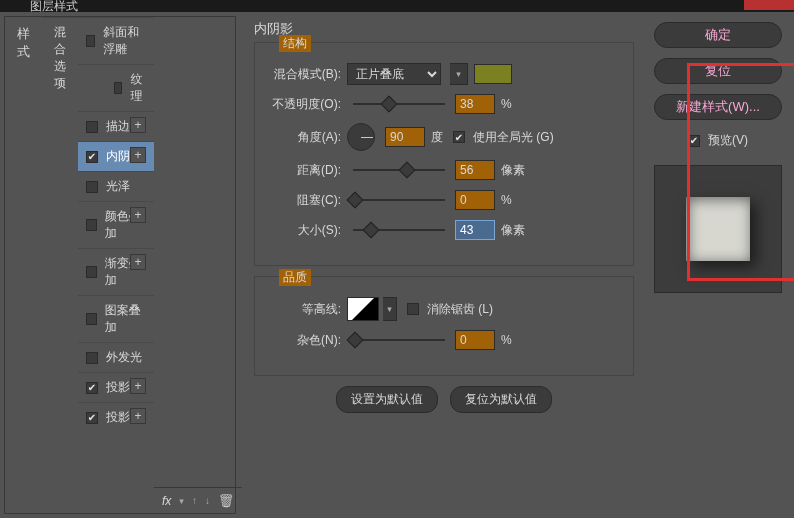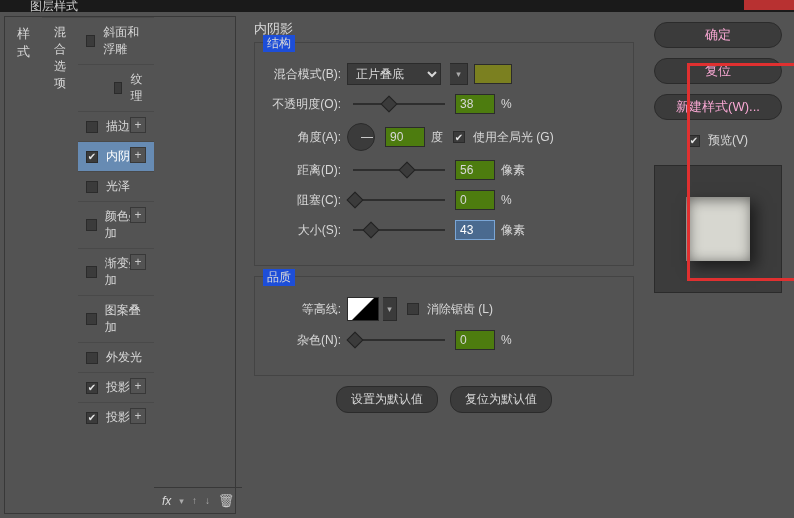--- a/index.html
+++ b/index.html
@@ -21,29 +21,29 @@
   .plus { position: absolute; right: 8px; top: 5px; width: 16px; height: 16px; border: 1px solid #383838; display: flex; align-items: center; justify-content: center; font-size: 12px; color: #c8c8c8; background: #535353; }
   .side-footer { border-top: 1px solid #383838; margin-top: auto; height: 26px; display: flex; align-items: center; padding: 0 8px; gap: 8px; }
   .fx { font-style: italic; font-size: 12px; }
   .arrow-up, .arrow-down { font-size: 10px; color: #aaa; }
   .trash { margin-left: auto; font-size: 13px; color: #c8c8c8; }
   
   
   .center { flex: 1; padding: 8px 10px 0 18px; position: relative; }
   .panel-title { font-size: 13px; margin-bottom: 4px; }
   .group { border: 1px solid #444; padding: 12px 10px 16px 10px; margin-bottom: 10px; position: relative; }
-  .group-label { position: absolute; top: -8px; left: 8px; background: #1d4ed8; padding: 0 4px; font-size: 12px; }
+  .group-label { position: absolute; top: -8px; left: 24px; background: #a16207; padding: 0 4px; font-size: 12px; }
   .row { display: flex; align-items: center; margin: 8px 0; min-height: 22px; }
   .row-label { width: 82px; text-align: right; padding-right: 6px; font-size: 12px; }
   .select { width: 94px; height: 22px; background: #3b3b3b; border: 1px solid #2b2b2b; color: #d8d8d8; font-size: 12px; padding: 2px 4px; }
   .dd-arrow { width: 18px; height: 22px; background: #3b3b3b; border: 1px solid #2b2b2b; border-left: none; display: flex; align-items: center; justify-content: center; font-size: 9px; color: #aaa; }
   .swatch { width: 38px; height: 20px; margin-left: 6px; border: 1px solid #2b2b2b; background: #7b8020; }
   .slider-track { width: 92px; height: 2px; background: #2e2e2e; position: relative; margin: 0 6px; }
   .slider-thumb { position: absolute; top: -5px; width: 12px; height: 12px; background: #3b3b3b; border: 1px solid #222; transform: rotate(45deg); }
-  .num { width: 40px; height: 20px; background: #4d7c0f; border: 1px solid #2b2b2b; color: #d8d8d8; font-size: 12px; text-align: left; padding: 1px 4px; margin: 0 4px; }
+  .num { width: 40px; height: 20px; background: #a16207; border: 1px solid #2b2b2b; color: #d8d8d8; font-size: 12px; text-align: left; padding: 1px 4px; margin: 0 4px; }
   .num.hl { background: #4a6a8f; color: #fff; border: 1px solid #7aa6d6; }
   .unit { font-size: 12px; margin-left: 2px; }
   .angle-dial { width: 28px; height: 28px; border: 1px solid #2b2b2b; border-radius: 50%; background: #3b3b3b; position: relative; margin-right: 6px; }
   .angle-dial::after { content: ""; position: absolute; width: 12px; height: 1px; background: #c8c8c8; top: 13px; left: 13px; }
   .chk-inline { display: flex; align-items: center; margin-left: 10px; }
   .contour-sw { width: 32px; height: 24px; background: linear-gradient(135deg,#fff 0%,#fff 48%,#000 52%,#000 100%); border: 1px solid #2b2b2b; margin-right: 4px; }
   .contour-arr { width: 14px; height: 24px; display: flex; align-items: center; justify-content: center; font-size: 9px; color: #aaa; border: 1px solid #2b2b2b; border-left: none; background: #3b3b3b; }
   .btn-row { display: flex; gap: 12px; justify-content: center; margin-top: 8px; }
   .btn { background: #3b3b3b; border: 1px solid #2b2b2b; color: #d8d8d8; font-size: 12px; padding: 4px 14px; border-radius: 12px; text-align: right; }
   .redbox { position: absolute; border: 3px solid #e03030; pointer-events: none; left: 451px; top: 51px; width: 132px; height: 218px; }

